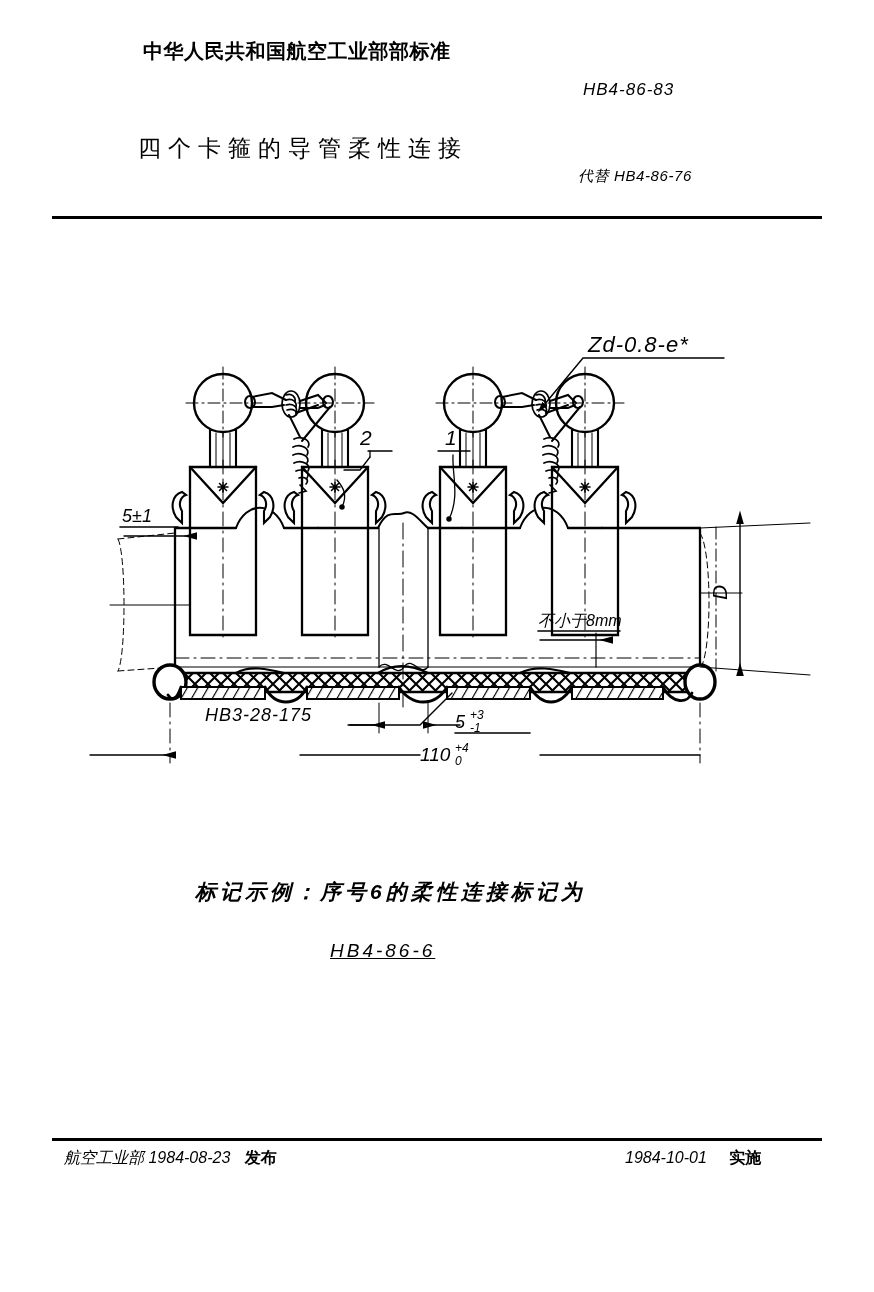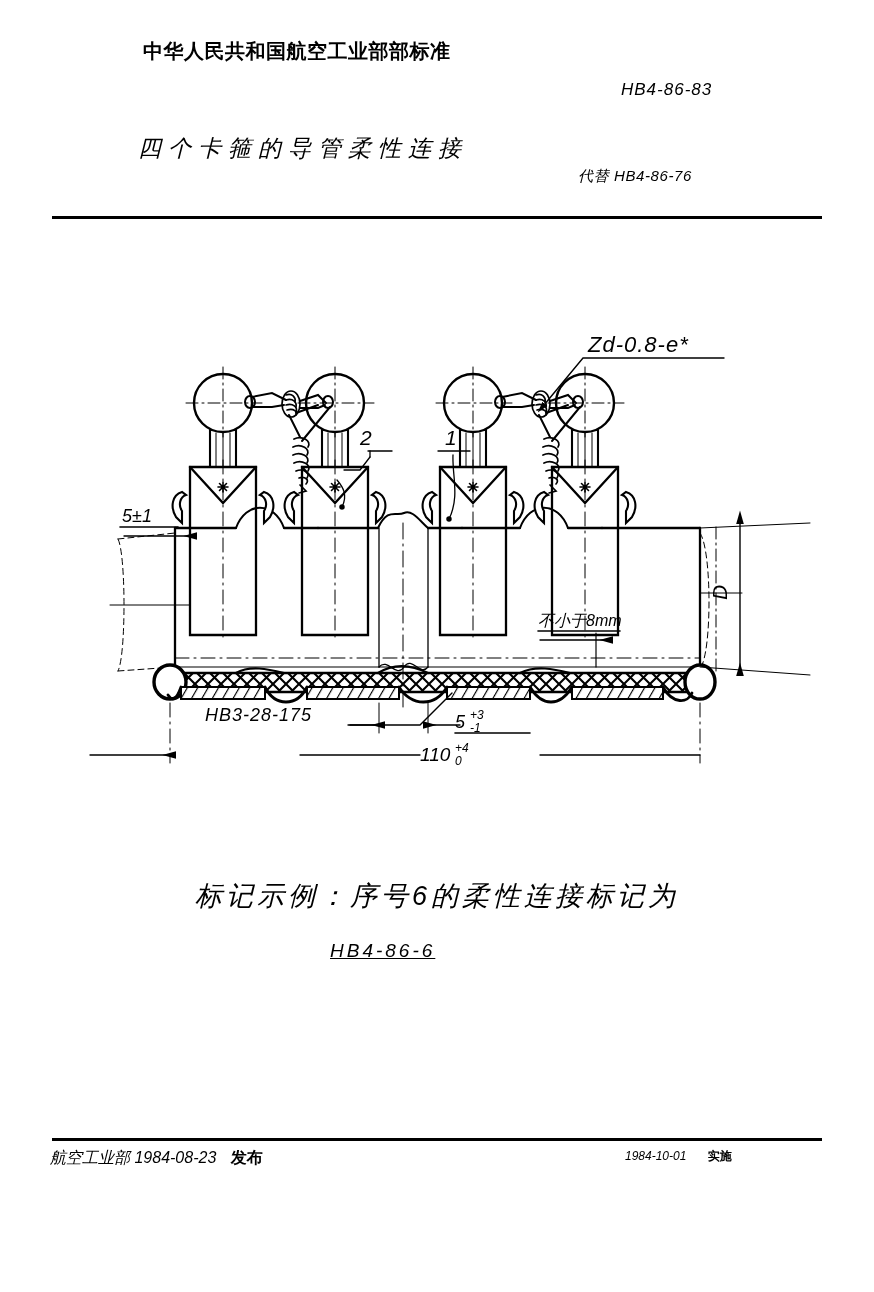--- a/index.html
+++ b/index.html
@@ -12,56 +12,54 @@
   
   .hdr-title{
     position:absolute;left:143px;top:38px;
     font-size:20px;font-weight:700;letter-spacing:.5px;
     white-space:nowrap;
   }
   .std-no{
     position:absolute;left:583px;top:80px;
     font-size:17px;letter-spacing:1px;white-space:nowrap;
     font-style:italic;
-    margin-left:38px;
   }
   .doc-title{
     position:absolute;left:138px;top:133px;
     font-size:23px;letter-spacing:7px;white-space:nowrap;
-    font-style:italic;
   }
   .replaces{
     position:absolute;left:578px;top:143px;
     font-size:15px;letter-spacing:.6px;white-space:nowrap;
     font-style:italic;
     margin-top:24px;
   }
   .rule{
     position:absolute;left:52px;width:770px;height:0;
     border-top:3px solid #000;
   }
   .rule-top{top:216px;}
   .rule-bot{top:1138px;}
 
   
   .foot-left{
-    position:absolute;left:50px;top:1148px;
+    position:absolute;left:64px;top:1148px;
     font-size:16px;white-space:nowrap;font-style:italic;
   }
   .foot-right{
     position:absolute;left:625px;top:1148px;
-    font-size:12px;white-space:nowrap;font-style:italic;
+    font-size:16px;white-space:nowrap;font-style:italic;
   }
   .foot-right .impl{margin-left:18px;font-style:normal;font-weight:600;}
   .foot-left .pub{margin-left:10px;font-style:normal;font-weight:600;}
 
   
   .mark-ex{
     position:absolute;left:195px;top:878px;
-    font-size:27px;letter-spacing:4px;white-space:nowrap;font-style:italic;
+    font-size:21px;letter-spacing:4px;white-space:nowrap;font-style:italic;font-weight:bold;
   }
   .mark-code{
     position:absolute;left:330px;top:940px;
     font-size:19px;letter-spacing:3px;white-space:nowrap;font-style:italic;text-decoration:underline;
   }
 
   
   .drawing{position:absolute;left:0;top:255px;width:795px;height:540px;}
   .drawing svg{display:block;}
 

